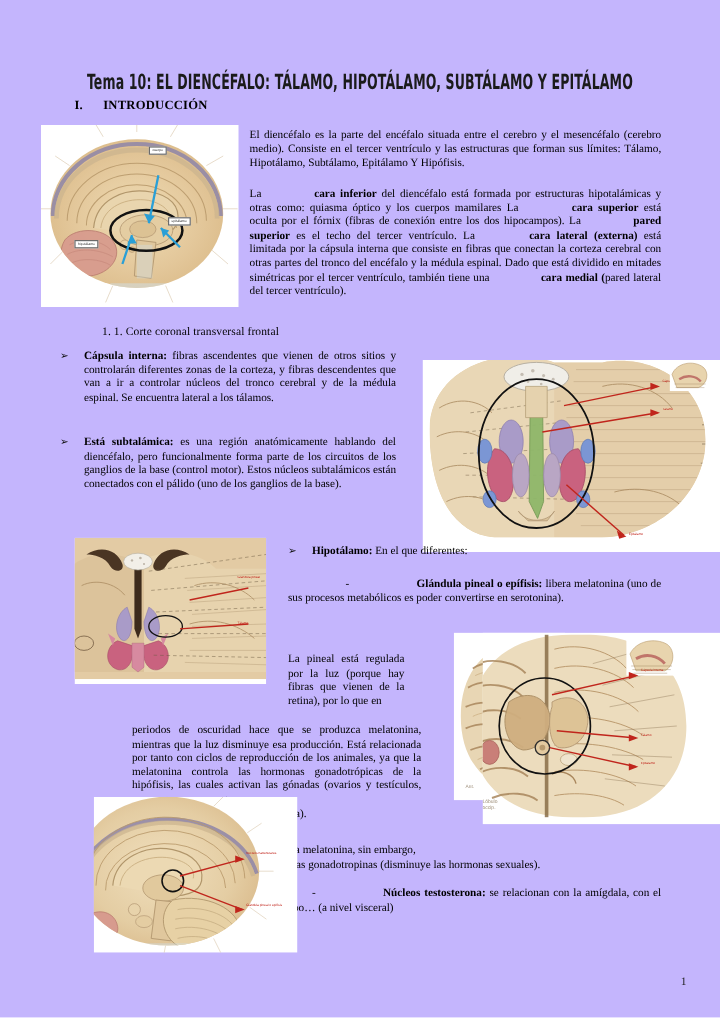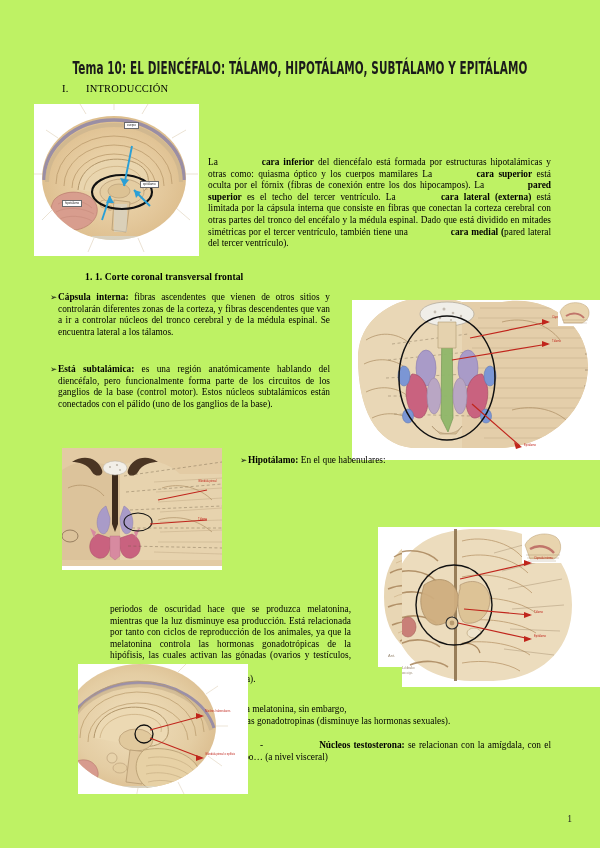--- a/index.html
+++ b/index.html
@@ -1,61 +1,61 @@
 <!DOCTYPE html>
 <html><head>
 <meta charset="utf-8">
 <style>
   html,body{margin:0;padding:0;background:#ffffff;}
   body{
     width:600px;height:848px;position:relative;overflow:hidden;
     font-family:"Liberation Serif","DejaVu Serif",serif;
     color:#000;
   }
-  .page{position:absolute;inset:0;background:#bef264;}
+  .page{position:absolute;inset:0;background:#c4b5fd;}
 
   
   .doc-title{
     position:absolute;left:50px;top:58px;width:500px;
     text-align:center;
     font-family:"DejaVu Sans Condensed","Liberation Sans",sans-serif;
     font-size:12.1px;font-weight:600;letter-spacing:.1px;
     color:#1b1b1b;
     transform:scaleY(1.45) scaleX(.96);transform-origin:center top;
     white-space:nowrap;
   }
 
   
   .sec-num{
     position:absolute;left:62px;top:83px;
-    font-size:10.5px;font-weight:normal;letter-spacing:.2px;
+    font-size:10.5px;font-weight:bold;letter-spacing:.2px;
   }
   .sec-num .n{display:inline-block;width:24px;}
 
   
   .p{
     position:absolute;
     font-size:9.35px;line-height:11.6px;
     text-align:justify;text-justify:inter-word;
     hyphens:none;
   }
   .p b{font-weight:bold;margin-left:40px;}
   .nojust{text-align:left;}
   .center{text-align:center;}
 
   
   .bullet{position:absolute;font-size:9.35px;line-height:11.6px;}
   .bullet .mk{
     position:absolute;left:0;top:0px;width:14px;
     font-family:"DejaVu Sans",sans-serif;font-size:8.6px;color:#111;
   }
-  .bullet .bd{display:block;margin-left:8px;text-align:justify;}
+  .bullet .bd{display:block;margin-left:20px;text-align:justify;}
 
   .subhead{
-    position:absolute;font-size:9.6px;font-weight:bold;letter-spacing:.1px;
+    position:absolute;font-size:9.6px;font-weight:normal;letter-spacing:.1px;
   }
 
   .pageno{
     position:absolute;right:28px;bottom:24px;
     font-size:9.6px;color:#222;
   }
 
   
   .fig{position:absolute;overflow:hidden;}
   .fig svg{display:block;}
@@ -160,20 +160,21 @@
         <polygon points="90,82 86,74 95,76"></polygon>
         <polygon points="100,86 107,88 102,94"></polygon>
         <polygon points="76,92 72,99 80,99"></polygon>
       </g>
     </svg>
     <div class="callout" style="left:90px;top:18px;">cuerpo</div>
     <div class="callout" style="left:106px;top:77px;">epitálamo</div>
     <div class="callout" style="left:28px;top:96px;">hipotálamo</div>
   </div>
 
+  <div class="p" style="left:208px;top:108px;width:343px;">El diencéfalo es la parte del encéfalo situada entre el cerebro y el mesencéfalo (cerebro medio). Consiste en el tercer ventrículo y las estructuras que forman sus límites: Tálamo, Hipotálamo, Subtálamo, Epitálamo Y Hipófisis.</div>
 
   <div class="p" style="left:208px;top:157px;width:343px;">
     <span>La </span><b>cara inferior</b><span> del diencéfalo está formada por estructuras hipotalámicas y otras como: quiasma óptico y los cuerpos mamilares  La </span><b>cara superior</b><span> está oculta por el fórnix (fibras de conexión entre los dos hipocampos). La </span><b>pared superior</b><span> es el techo del tercer ventrículo. La </span><b>cara lateral (externa)</b><span> está limitada por la cápsula interna que consiste en fibras que conectan la corteza cerebral con otras partes del tronco del encéfalo y la médula espinal. Dado que está dividido en mitades simétricas por el tercer ventrículo, también tiene una </span><b>cara medial (</b><span>pared lateral del tercer ventrículo).</span>
   </div>
 
   <div class="subhead" style="left:85px;top:271px;">1. 1. Corte coronal transversal frontal</div>
 
   <div class="bullet" style="left:50px;top:292px;width:280px;">
     <span class="mk">➢</span>
     <span class="bd"><b>Cápsula interna:</b><span> fibras ascendentes que vienen de otros sitios y controlarán diferentes zonas de la corteza, y fibras descendentes que van a ir a controlar núcleos del tronco cerebral y de la médula espinal. Se encuentra lateral a los tálamos.</span></span>
@@ -376,24 +377,30 @@
         <line x1="96" y1="52" x2="145" y2="42"></line>
         <line x1="88" y1="76" x2="145" y2="72"></line>
       </g>
     </svg>
     <div class="redlbl two" style="left:136px;top:32px;width:24px;">Glándula pineal</div>
     <div class="redlbl" style="left:136px;top:70px;">Tálamo</div>
   </div>
 
   <div class="bullet" style="left:240px;top:455px;width:300px;">
     <span class="mk">➢</span>
-    <span class="bd nojust"><b>Hipotálamo:</b><span> En el que habenulares:</span></span>
-  </div>
-
-
+    <span class="bd nojust"><b>Hipotálamo:</b><span> En el que diferentes:</span></span>
+  </div>
+
+  <div class="p" style="left:240px;top:482px;width:311px;">
+    <span style="display:inline-block;width:48px;"></span><span>-</span><span style="display:inline-block;width:16px;"></span><b>Glándula pineal o epífisis:</b><span> libera melatonina (uno de sus procesos metabólicos es poder convertirse en serotonina).</span>
+  </div>
+
+  <div class="p" style="left:240px;top:545px;width:97px;">
+    <span>La pineal está regulada por la luz (porque hay fibras que vienen de la retina), por lo que en</span>
+  </div>
   <div class="p" style="left:110px;top:604px;width:241px;">
     <span>periodos de oscuridad hace que se produzca melatonina, mientras que la luz disminuye esa producción. Está relacionada por tanto con ciclos de reproducción de los animales, ya que la melatonina controla las hormonas gonadotrópicas de la hipófisis, las cuales activan las gónadas (ovarios y testículos, para segregar progesterona y</span>
   </div>
   <div class="p center" style="left:110px;top:674px;width:241px;">
     <span>testosterona).</span>
   </div>
 
   <div class="fig" style="left:378px;top:527px;width:93px;height:140px;">
     <svg width="93" height="140" viewBox="0 0 93 140">
       <rect width="93" height="140" fill="#fff"></rect>

